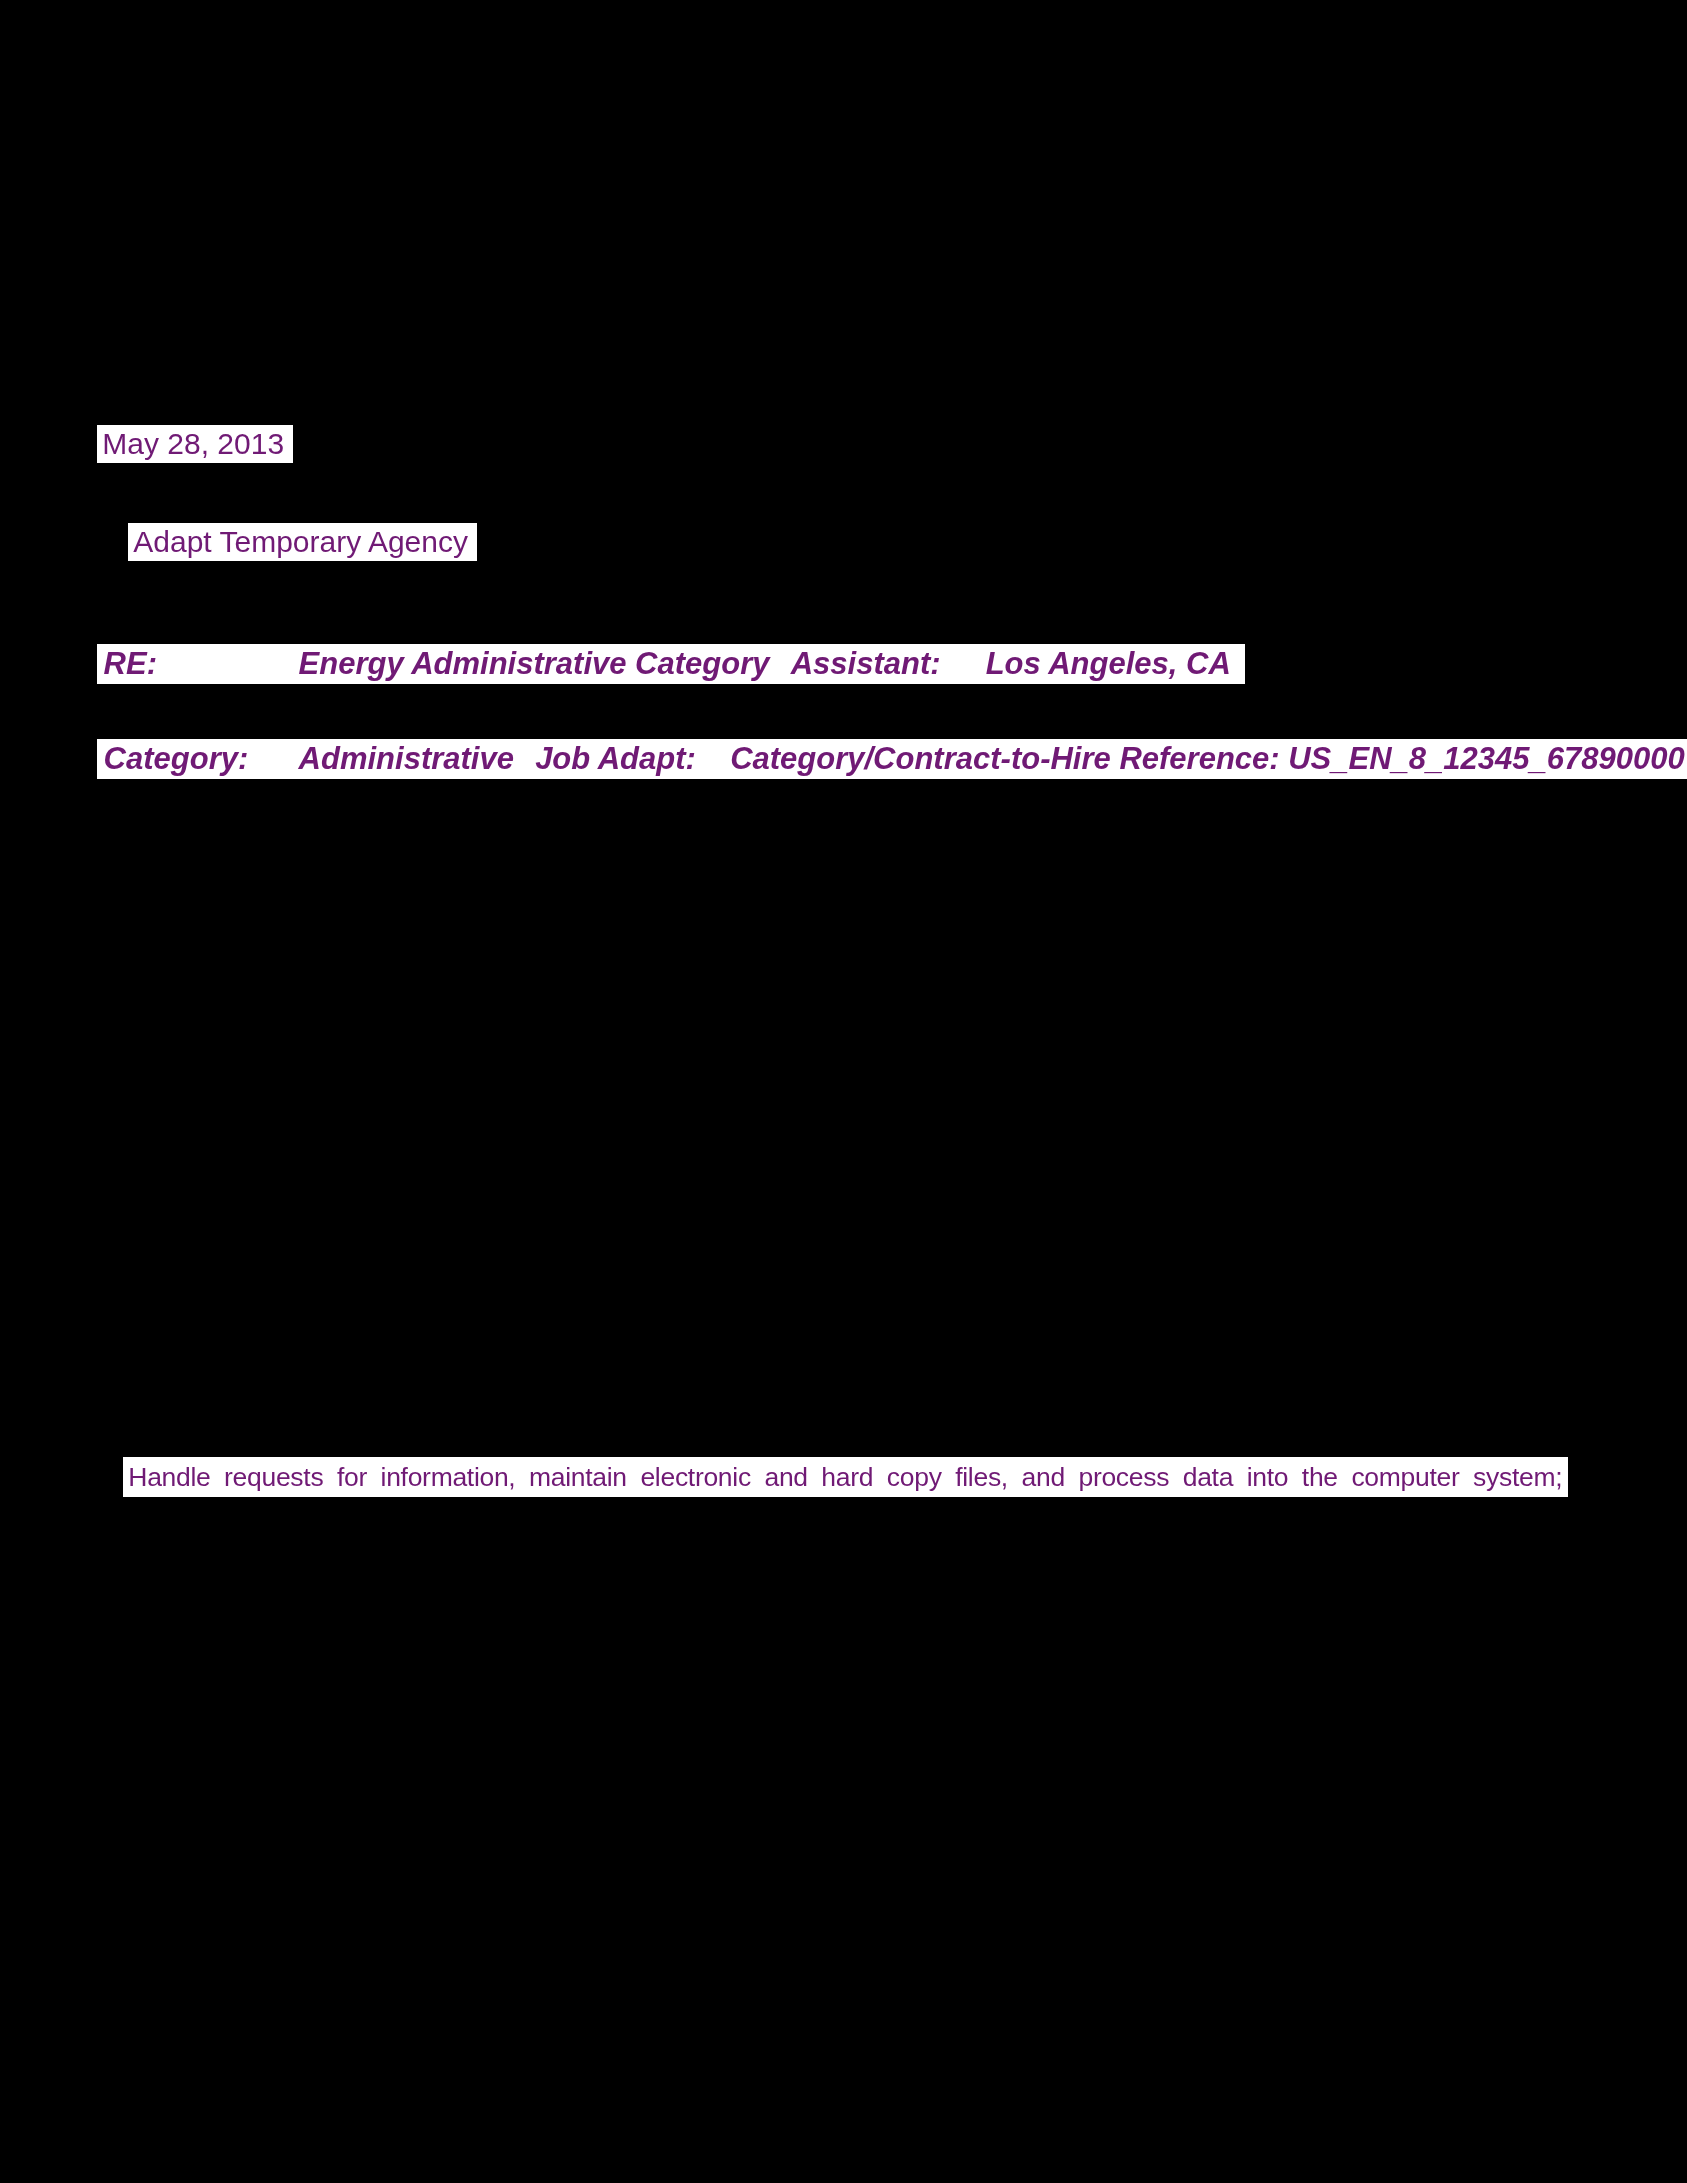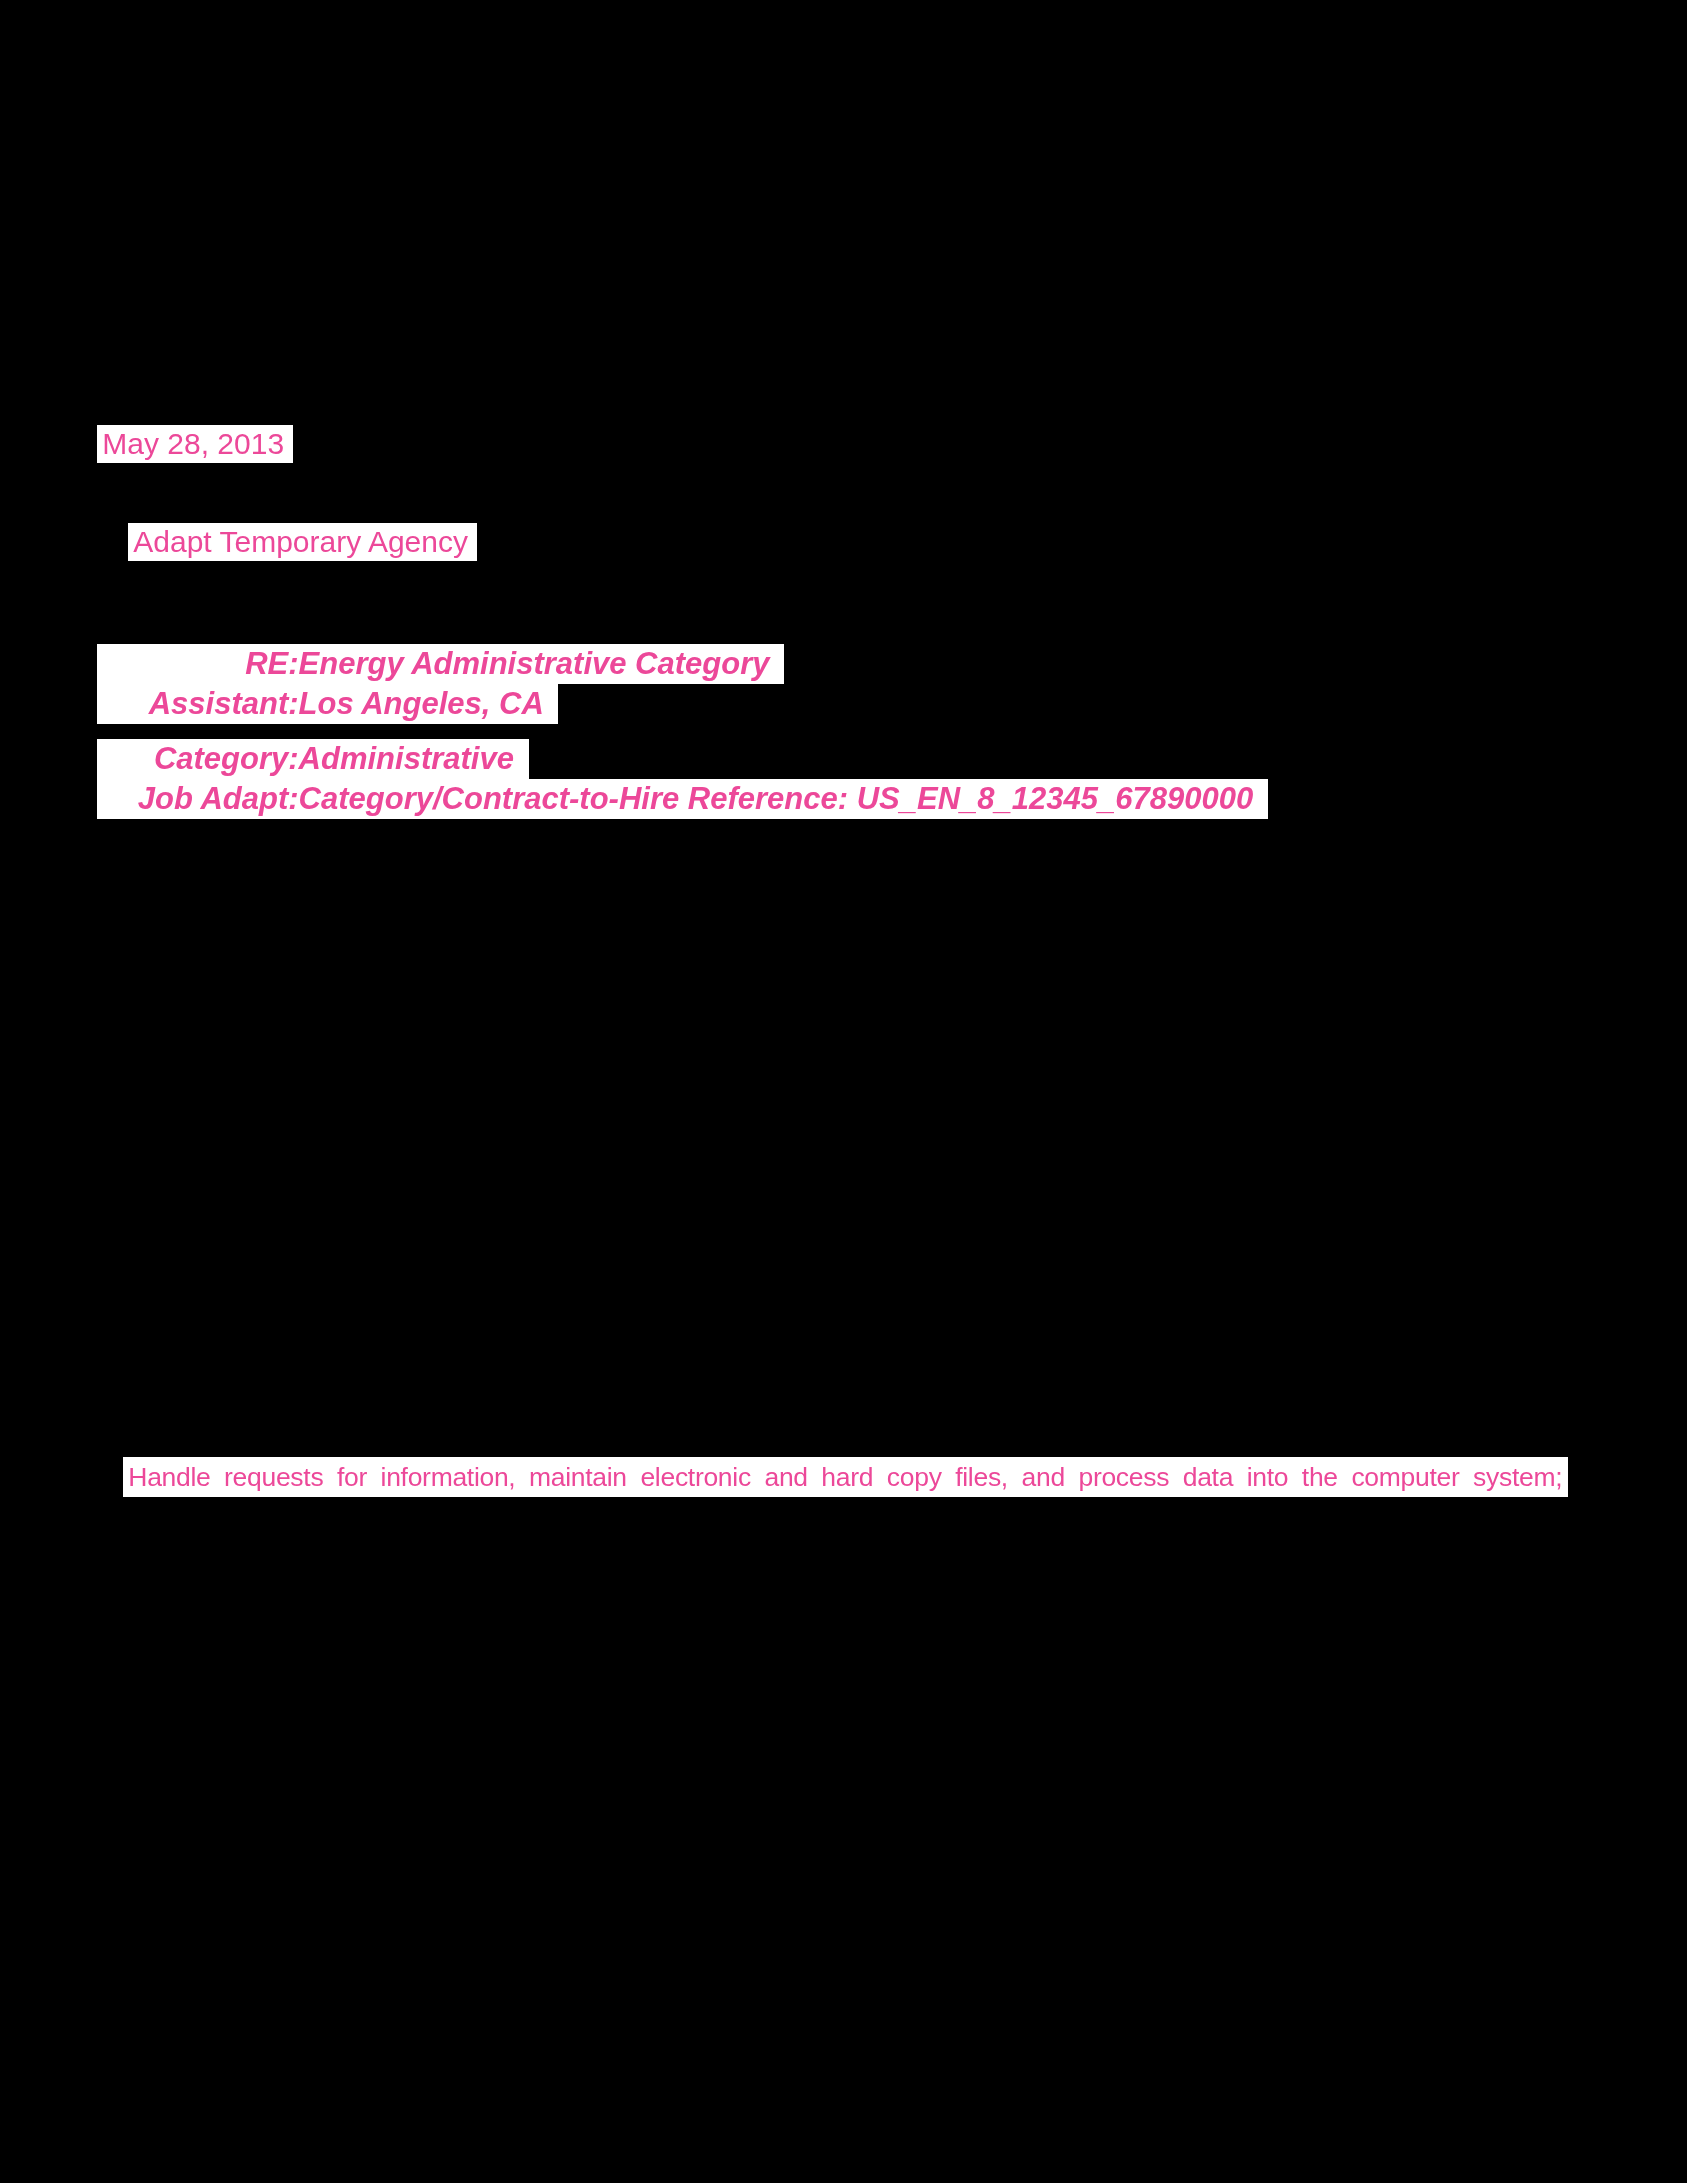--- a/index.html
+++ b/index.html
@@ -12,21 +12,21 @@
     width: 1687px;
     height: 2183px;
     background: #000000;
     overflow: hidden;
     font-family: "Liberation Sans", sans-serif;
     color: #1b1b1b;
   }
   .abs { position: absolute; }
   .hl {
     background: #ffffff;
-    color: #ec4899;
+    color: #701a75;
     white-space: nowrap;
   }
   
   .line-box {
     display: inline-block;
     height: 38px;
     line-height: 38px;
     font-size: 30px;
     padding: 0 9.3px 0 5.3px;
   }
@@ -38,21 +38,21 @@
     font-size: 31px;
     font-weight: bold;
     font-style: italic;
     padding: 0 14.6px 0 6.6px;
   }
   .info-row .label-cell {
     display: inline-block;
     width: 195px;
     flex: 0 0 195px;
   }
-  .info-block { display: flex; flex-direction: column; align-items: flex-start; text-align: right; }
+  .info-block { display: flex; flex-direction: row; align-items: flex-start; }
   
   .body-line {
     height: 40px;
     line-height: 40px;
     font-size: 26.5px;
     letter-spacing: -0.3px;
     padding: 0 5.3px;
   }
   .body-line-1 {
     width: 1434px;

